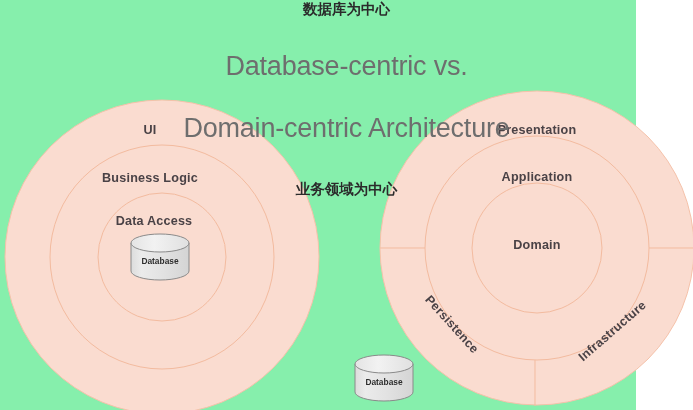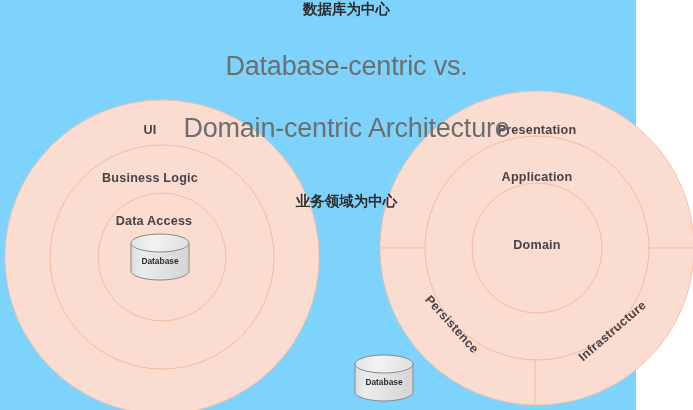--- a/index.html
+++ b/index.html
@@ -13,21 +13,21 @@
     position: relative;
     overflow: hidden;
     font-family: "Liberation Sans", "DejaVu Sans", sans-serif;
   }
 
   #stage {
     position: absolute;
     left: 0; top: 0;
     width: 636px;
     height: 410px;
-    background: #7dd3fc;
+    background: #86efac;
   }
 
   
   .title-block {
     position: absolute;
     left: 0;
     top: 0;
     width: 693px;
     text-align: center;
     z-index: 20;
@@ -46,21 +46,21 @@
     line-height: 31px;
     letter-spacing: -0.2px;
     white-space: pre-line;
     margin-top: 1px;
   }
   .subtitle-cn-bottom {
     font-size: 14.5px;
     font-weight: 700;
     color: #2b2b2b;
     line-height: 20px;
-    margin-top: 16px;
+    margin-top: 4px;
   }
 
   
   #diagram {
     position: absolute;
     left: 0; top: 0;
     width: 693px;
     height: 410px;
     z-index: 5;
   }

